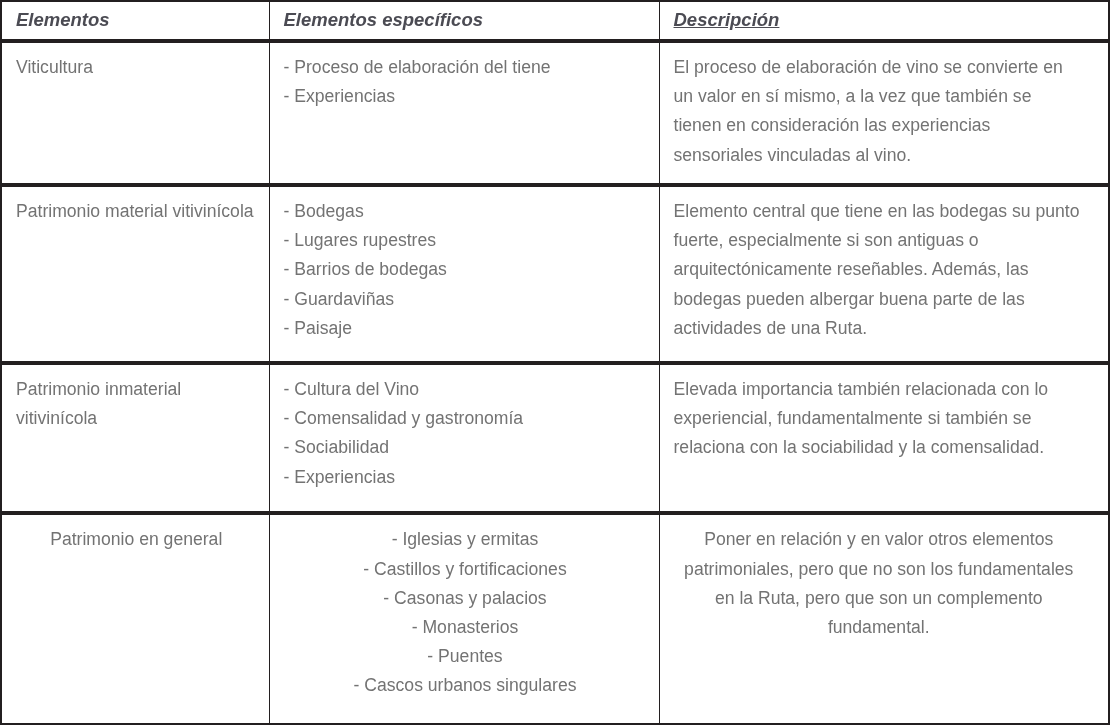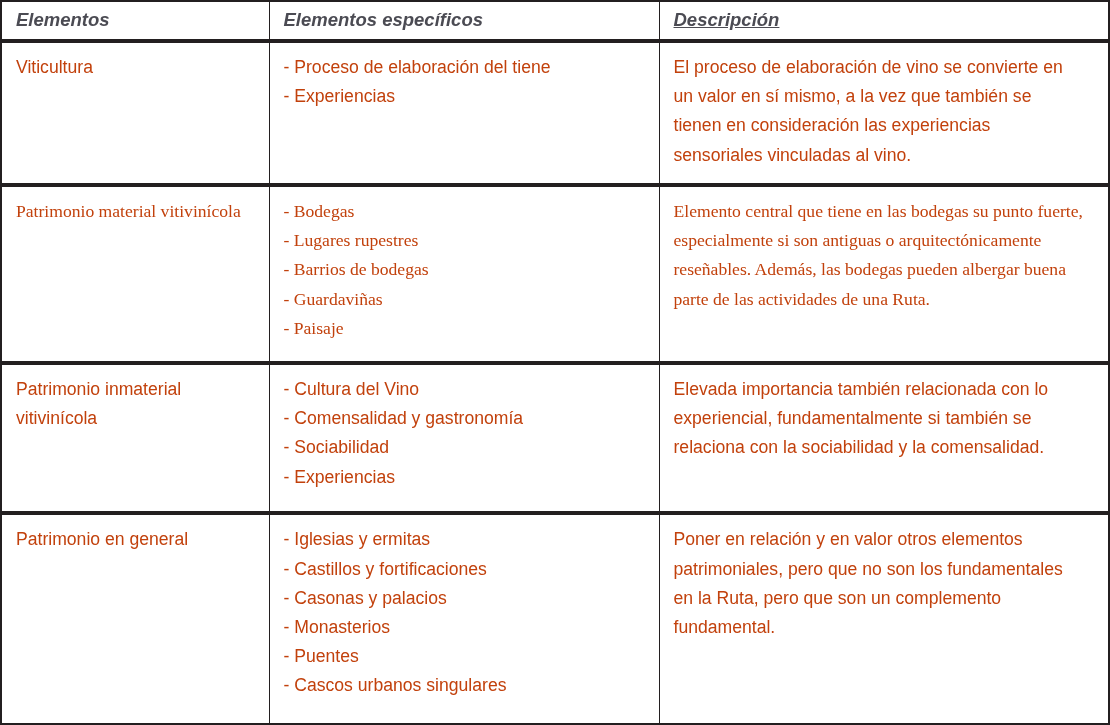--- a/index.html
+++ b/index.html
@@ -52,21 +52,21 @@
     border-bottom: 4px solid #231f20;
     border-right: 1.6px solid #231f20;
   }
   thead th.last-col { border-right: none; text-decoration: underline; }
 
   
   tbody td {
     vertical-align: top;
     font-size: 17.6px;
     line-height: 29.2px;
-    color: #c2410c;
+    color: #737373;
     padding: 10px 12px 10px 14px;
     border-bottom: 4px solid #231f20;
     border-right: 1.6px solid #231f20;
   }
   tbody td.last-col { border-right: none; }
   tbody tr.last-row td { border-bottom: none; }
 
   tbody td.cell-descripcion { padding-right: 24px; }
 
   .bullet-list {
@@ -79,23 +79,23 @@
   }
   .desc-text {
     margin: 0;
   }
   .cat-text {
     margin: 0;
   }
 
   
   tr.row-0 { height: 140px; }
-  tr.row-1 { height: 174px; font-family: Liberation Serif, serif; }
+  tr.row-1 { height: 174px; }
   tr.row-2 { height: 147px; margin-left: 27px; }
-  tr.row-3 { height: 205px; }
+  tr.row-3 { height: 205px; text-align: center; }
 </style>
 </head>
 <body>
 
 <div class="table-wrap">
   <table class="data-table">
     <colgroup>
       <col class="col-elementos">
       <col class="col-especificos">
       <col class="col-descripcion">

